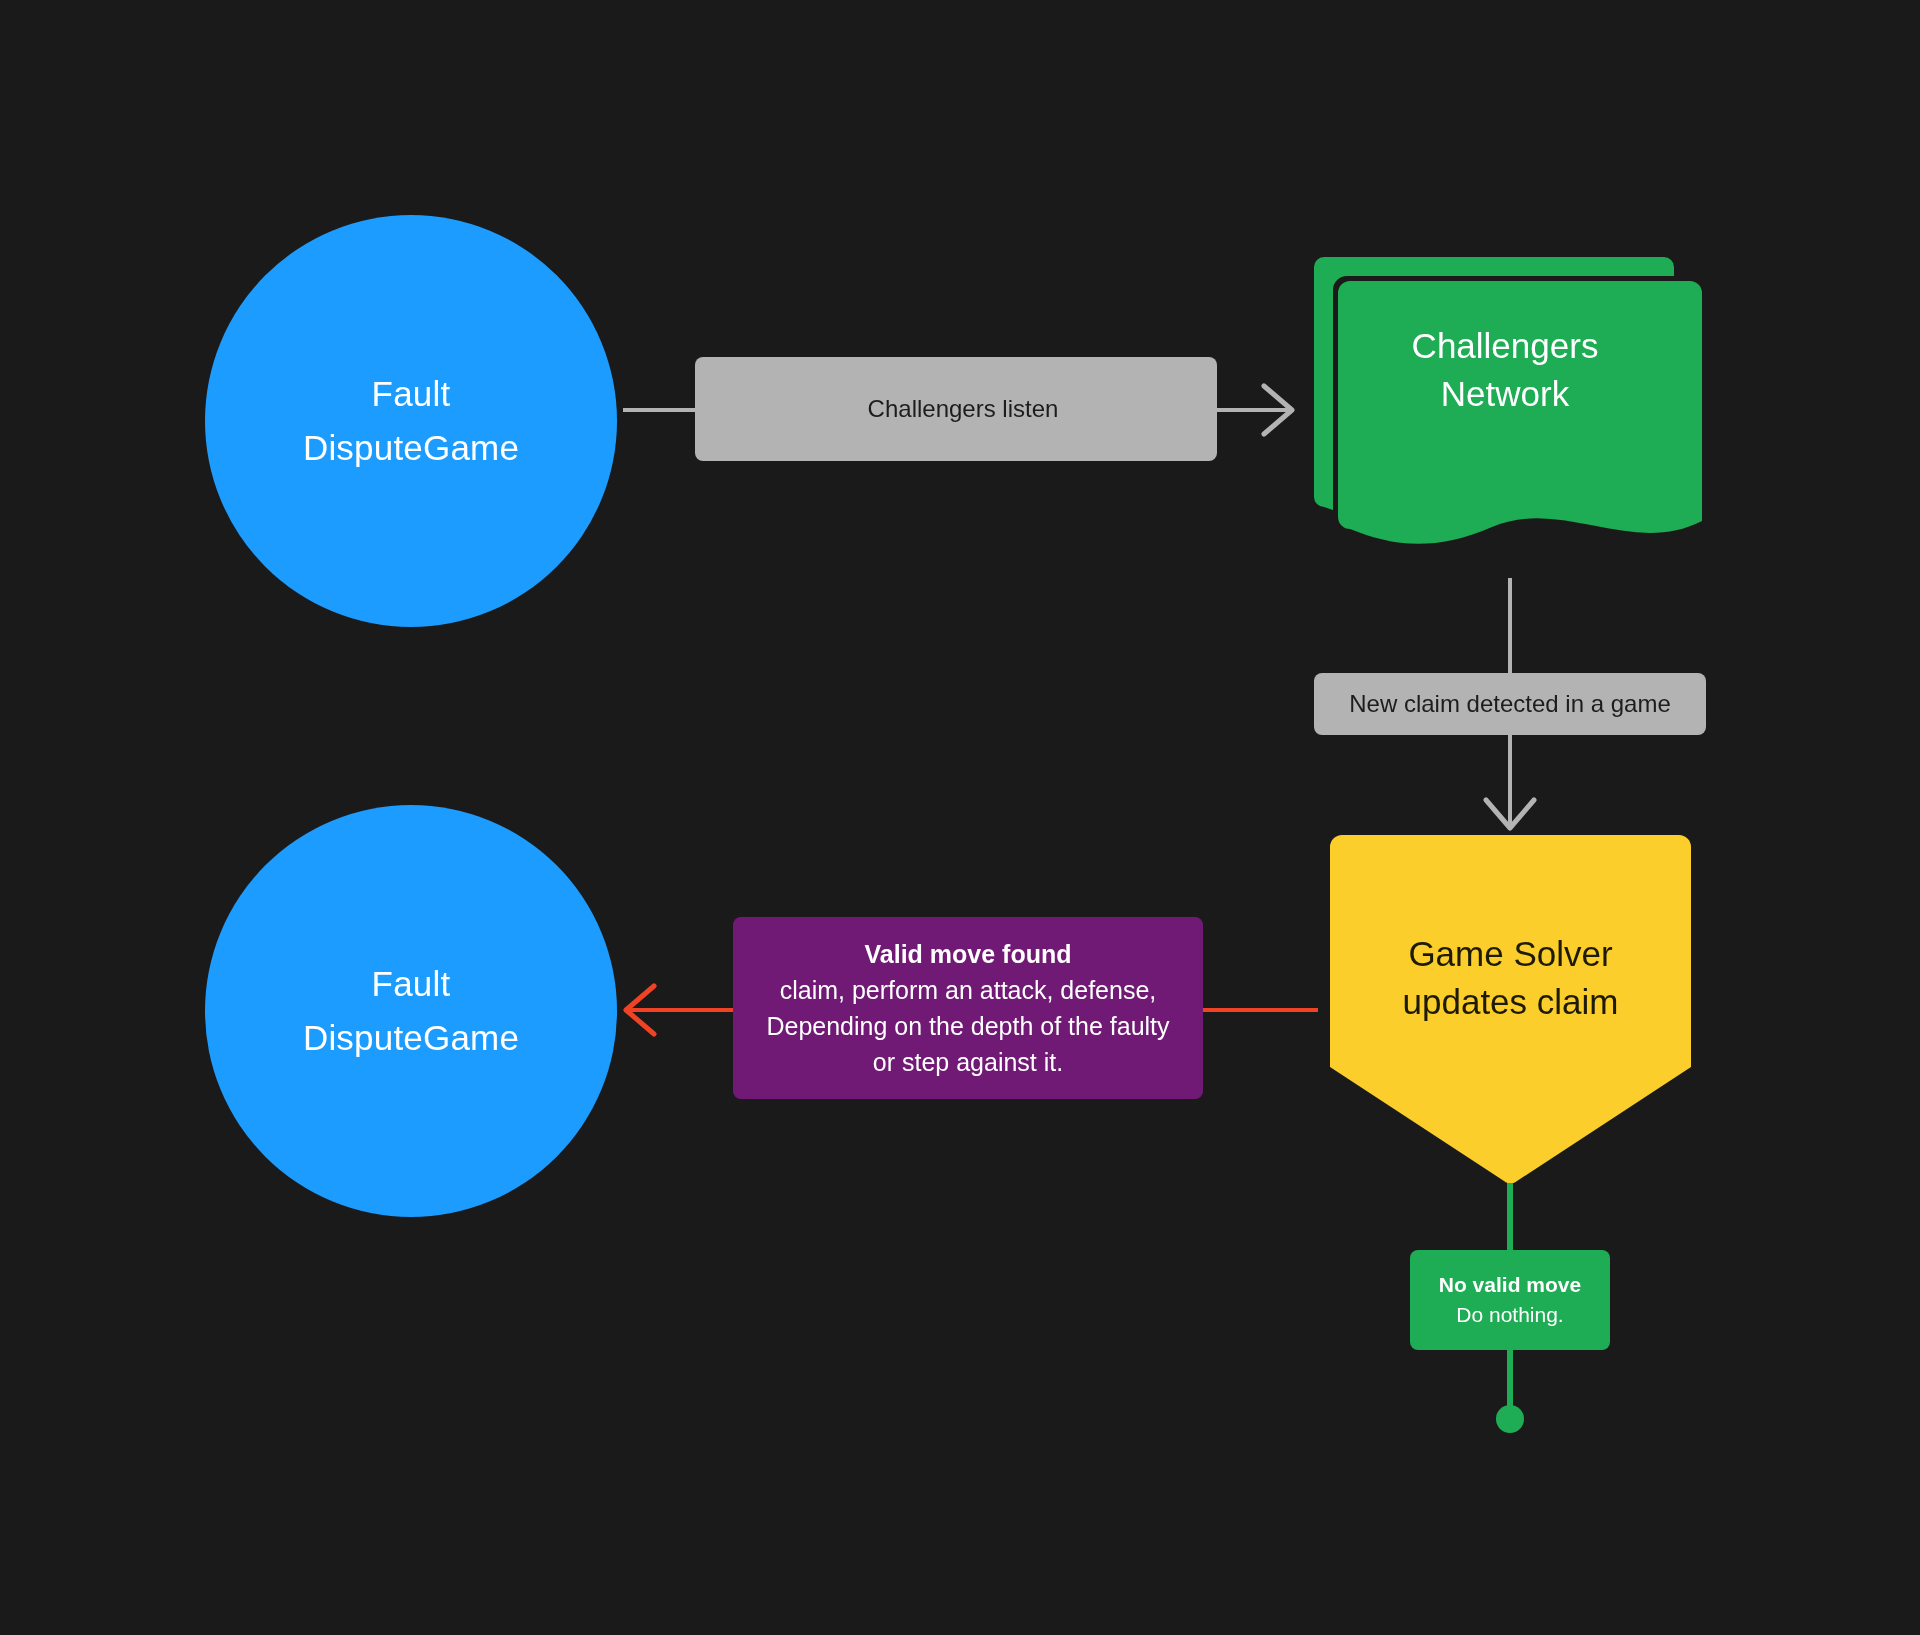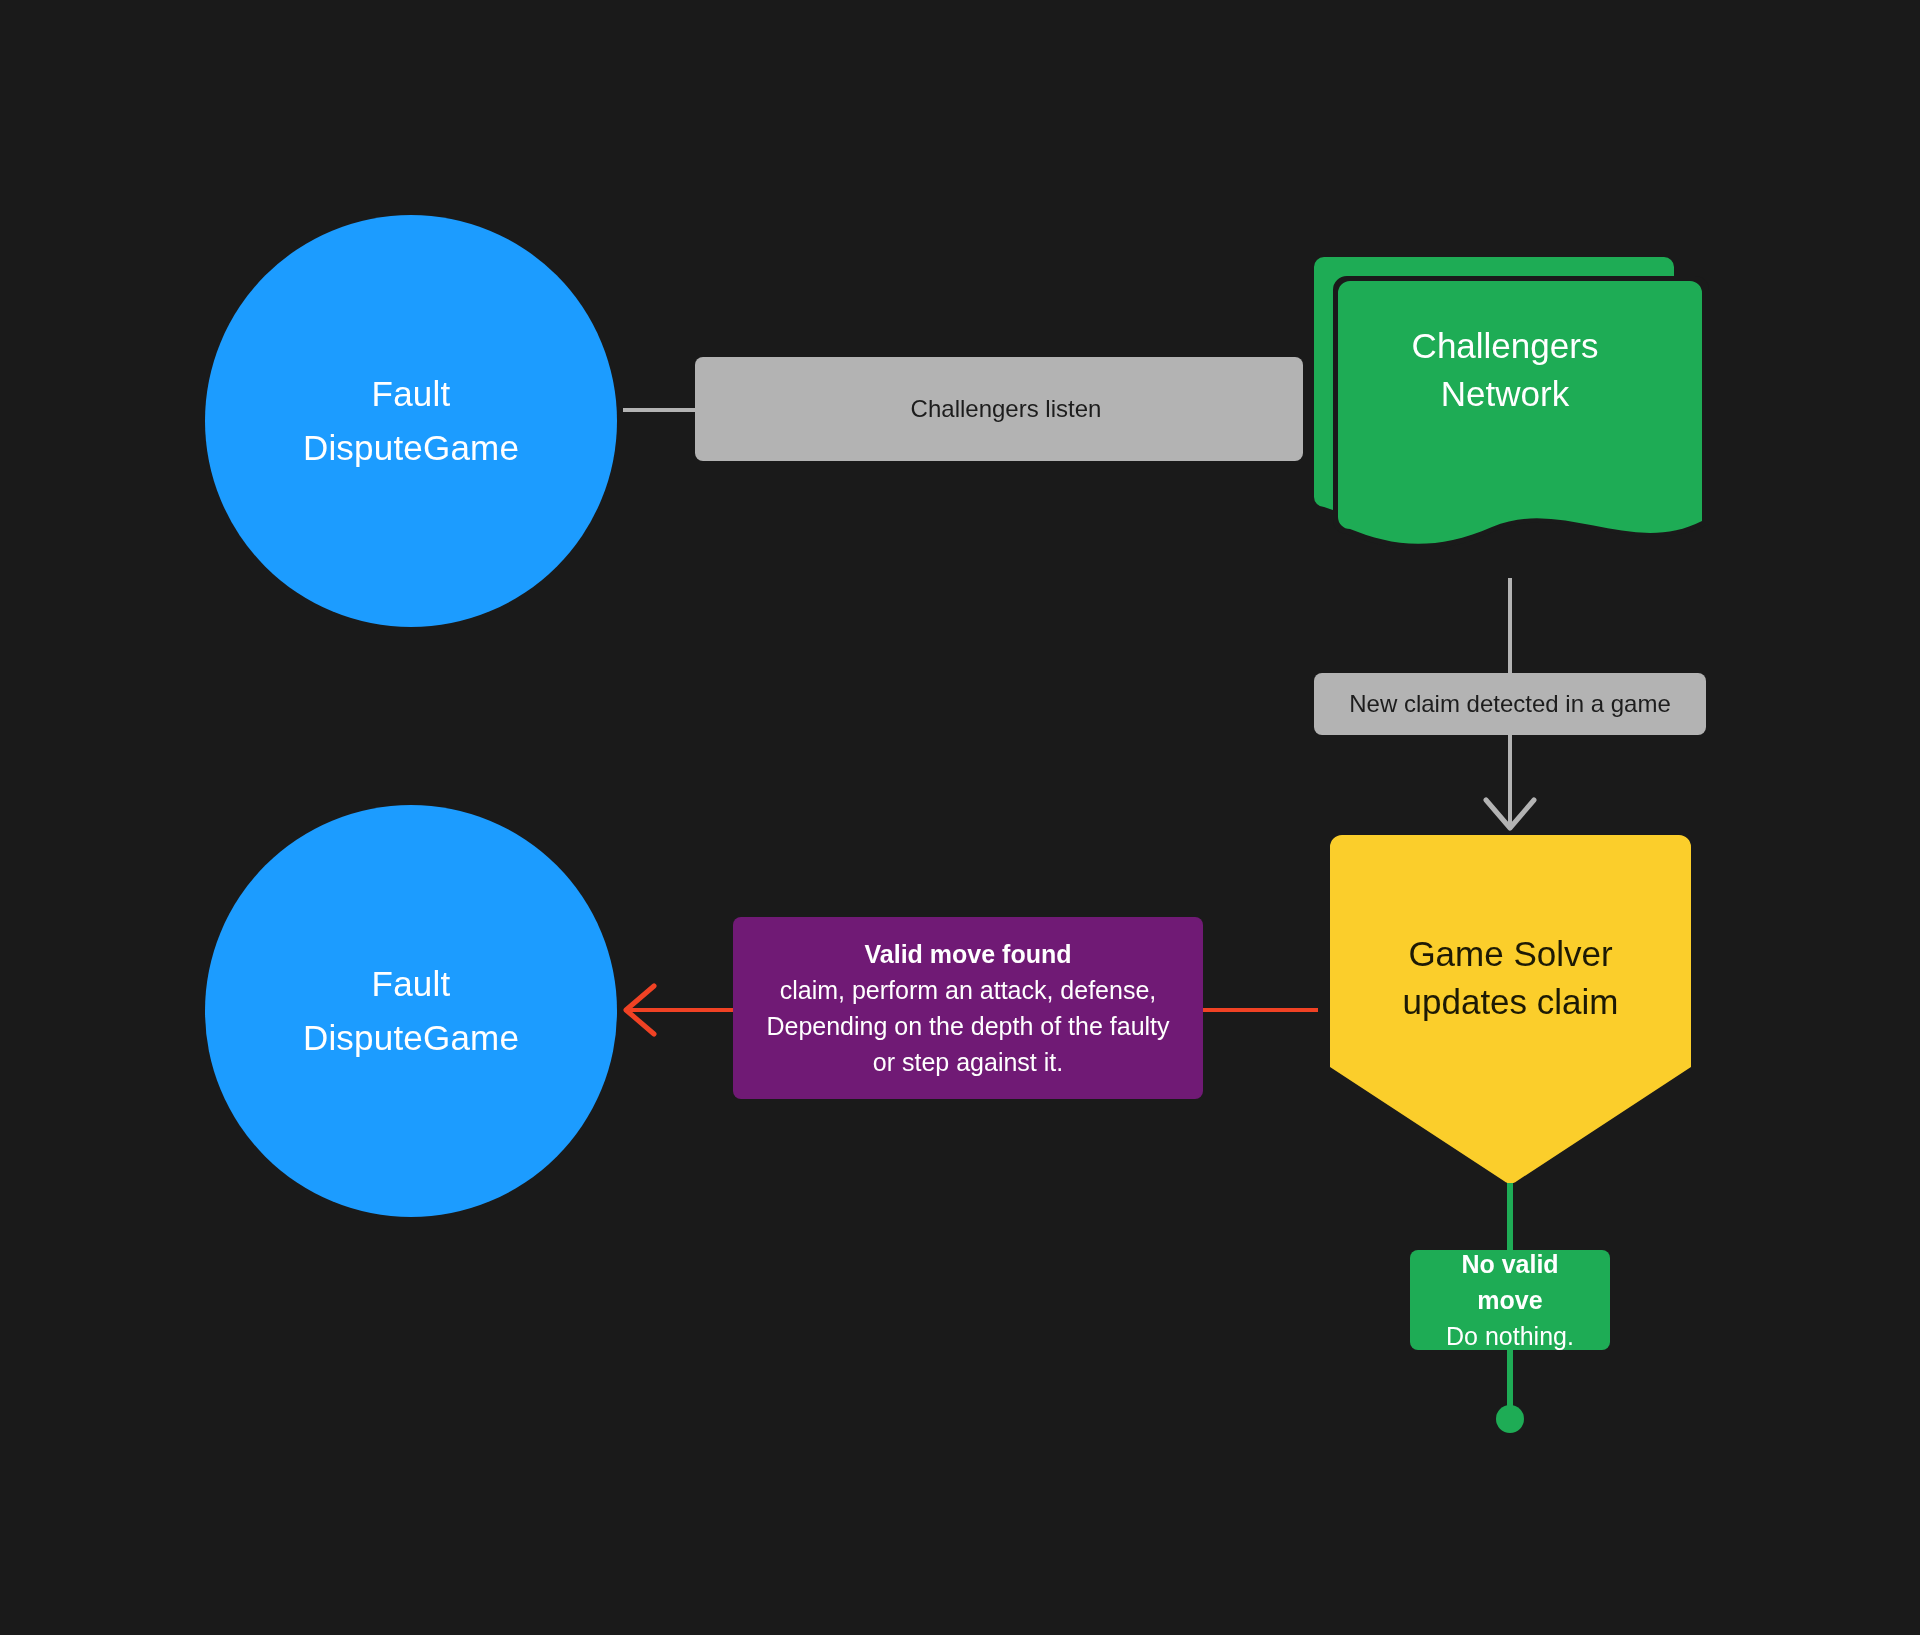--- a/index.html
+++ b/index.html
@@ -109,21 +109,21 @@
   .edge-label.red {
     background: #701a75;
     color: #ffffff;
     font-size: 25px;
     line-height: 1.44;
     padding: 14px 22px;
   }
   .edge-label.green {
     background: #1eac55;
     color: #ffffff;
-    font-size: 25px;
+    font-size: 21px;
     line-height: 1.44;
     padding: 14px 20px;
   }
   .edge-label .title {
     font-weight: bold;
   }
   .edge-label .body-line { display: block; }
 </style>
 </head>
 <body>
@@ -172,21 +172,21 @@
       <path d="M 38 38 h 352 a 12 12 0 0 1 12 12 v 228
                c -70 36 -140 -24 -210 6 c -60 26 -102 18 -142 2
                a 12 12 0 0 1 -12 -12 v -224 a 12 12 0 0 1 12 -12 z" fill="#1eac55"></path>
     </svg>
     <div class="doc-label">
       <span>Challengers</span>
       <span>Network</span>
     </div>
   </div>
 
-  <div class="edge-label gray" style="left:695px; top:357px; width:608px; height:104px;padding-left:34px;">
+  <div class="edge-label gray" style="left:695px; top:357px; width:522px; height:104px;padding-left:34px;">
     <span class="body-line">Challengers listen</span>
   </div>
 
   <div class="edge-label gray" style="left:1314px; top:673px; width:392px; height:62px;">
     <span class="body-line">New claim detected in a game</span>
   </div>
 
   <div class="node-pentagon" style="left:1318px; top:833px; width:385px; height:350px;">
     <svg class="pent-svg" viewBox="0 0 385 350" xmlns="http://www.w3.org/2000/svg">
       <path d="M 12 14 a 12 12 0 0 1 12 -12 h 337 a 12 12 0 0 1 12 12

